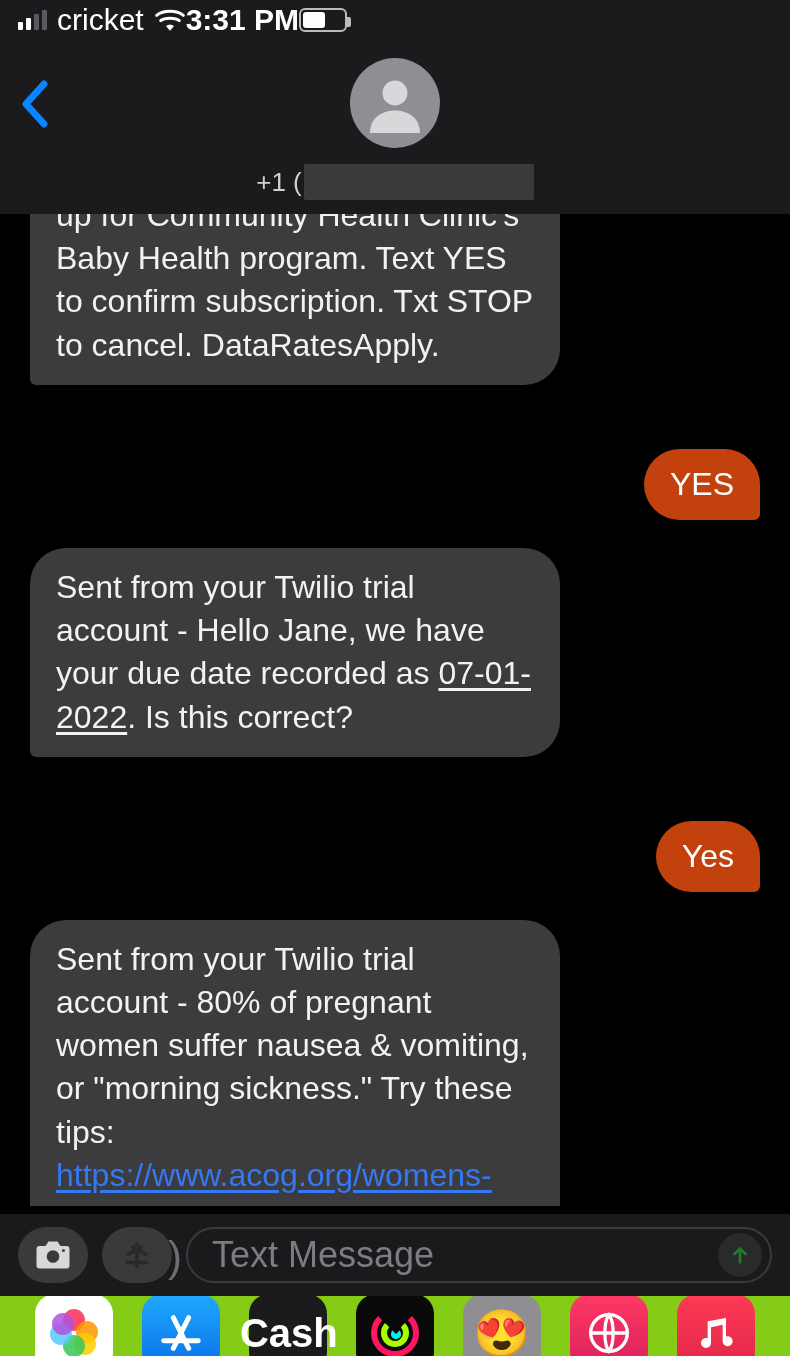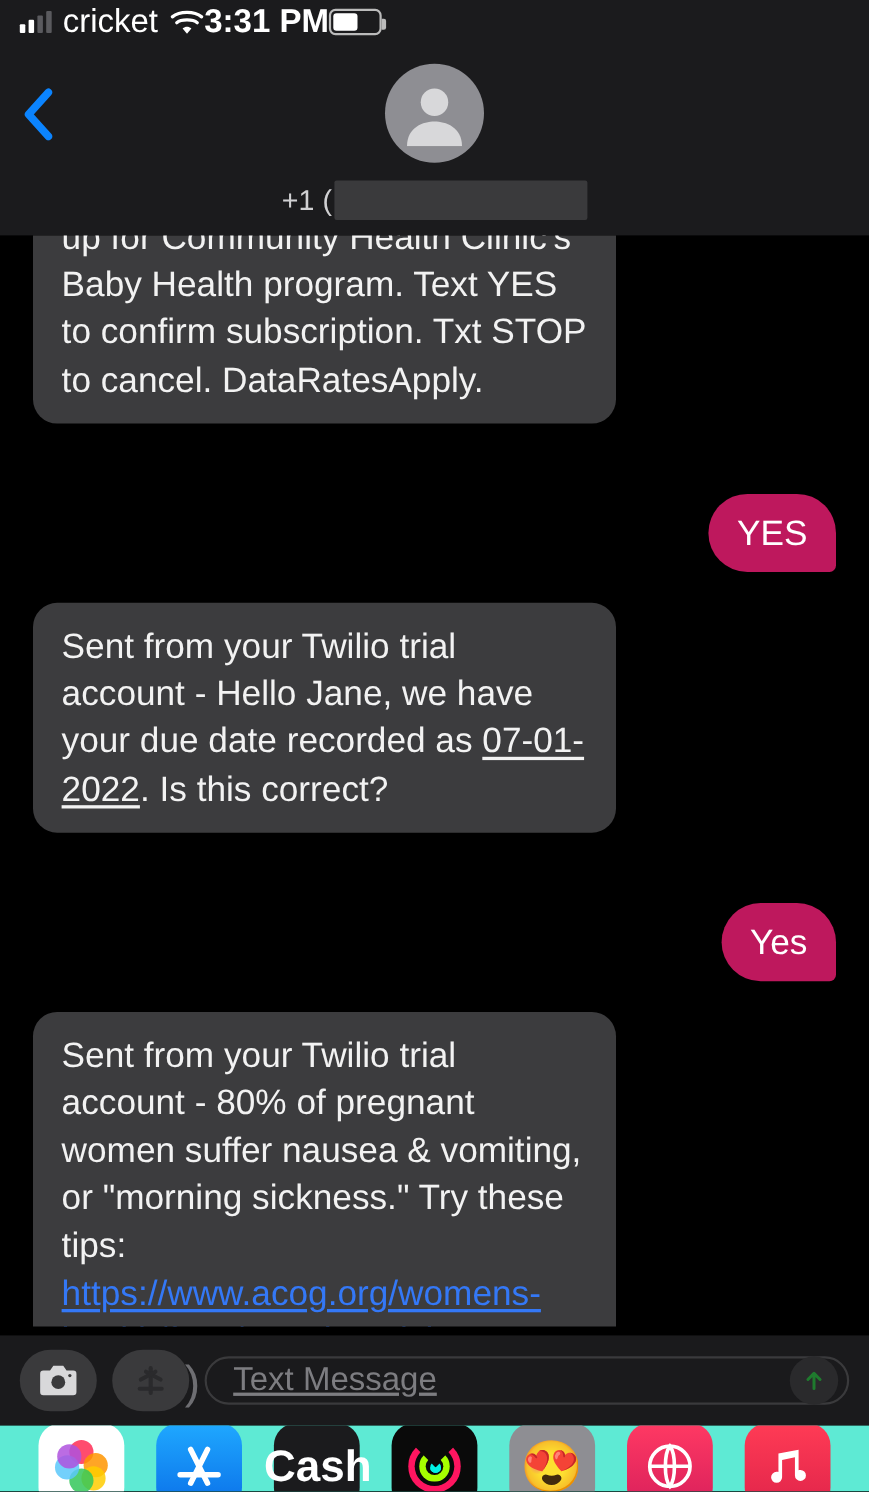--- a/index.html
+++ b/index.html
@@ -83,25 +83,24 @@
     max-width: 530px;
     word-wrap: break-word;
     position: relative;
     margin-top: 28px;
   }
   .incoming {
     background: #3c3c3e;
     color: #f2f2f2;
     border-bottom-left-radius: 6px;
     margin-right: auto;
-    border-radius: 22px;
   }
   .bubble.first-incoming { margin-top: -20px; border-top-left-radius: 0; border-top-right-radius: 0; padding-top: 0;}
   .outgoing {
-    background: #be185d;
+    background: #c2410c;
     color: #fff;
     border-bottom-right-radius: 6px;
     margin-left: auto;
     padding: 14px 26px;
     font-weight: 500;
   }
   .outgoing-wrap { display:flex; justify-content:flex-end; margin-top: 36px; }
   .underline { text-decoration: underline; text-underline-offset: 4px; }
   .link { color: #3478f6; text-decoration: underline; text-underline-offset: 4px; }
 
@@ -116,37 +115,36 @@
   }
   .compose .round {
     width: 70px; height: 56px; border-radius: 30px;
     background: #3a3a3c; display:flex; align-items:center; justify-content:center;
     color:#d8d8da;
   }
   .compose .camera-btn svg, .compose .apps-btn svg { width: 36px; height: 30px; }
   .apps-btn { position: relative; }
   .apps-paren { position:absolute; right:-10px; top:6px; color:#6e6e72; font-size:42px; }
   .msg-field {
-    flex: 1; height: 44px; border-radius: 30px;
+    flex: 1; height: 56px; border-radius: 30px;
     border: 2px solid #3a3a3c; background: transparent;
     display: flex; align-items: center; padding: 0 8px 0 24px;
-    color: #7d7d81; font-size: 30px;
+    color: #7d7d81; font-size: 36px;
     justify-content: space-between;
-    text-decoration: underline;
   }
   .send-circle {
     width: 44px; height: 44px; border-radius: 50%;
     background: #2a2a2c; display:flex; align-items:center; justify-content:center;
     color:#1f7a2e;
   }
 
   
   .dock {
     position: absolute; left: 0; right: 0; bottom: 0;
-    height: 60px; background: #5eead4;
+    height: 60px; background: #84cc16;
     display: flex; align-items: flex-start; justify-content: space-around;
     padding: 6px 20px 0;
     overflow: hidden;
   }
   .dock .app {
     width: 78px; height: 78px; border-radius: 20px;
     display:flex; align-items:center; justify-content:center;
     font-size: 40px; color:#fff; position:relative; top:-8px;
   }
   .app-photos { background: #fff; }

